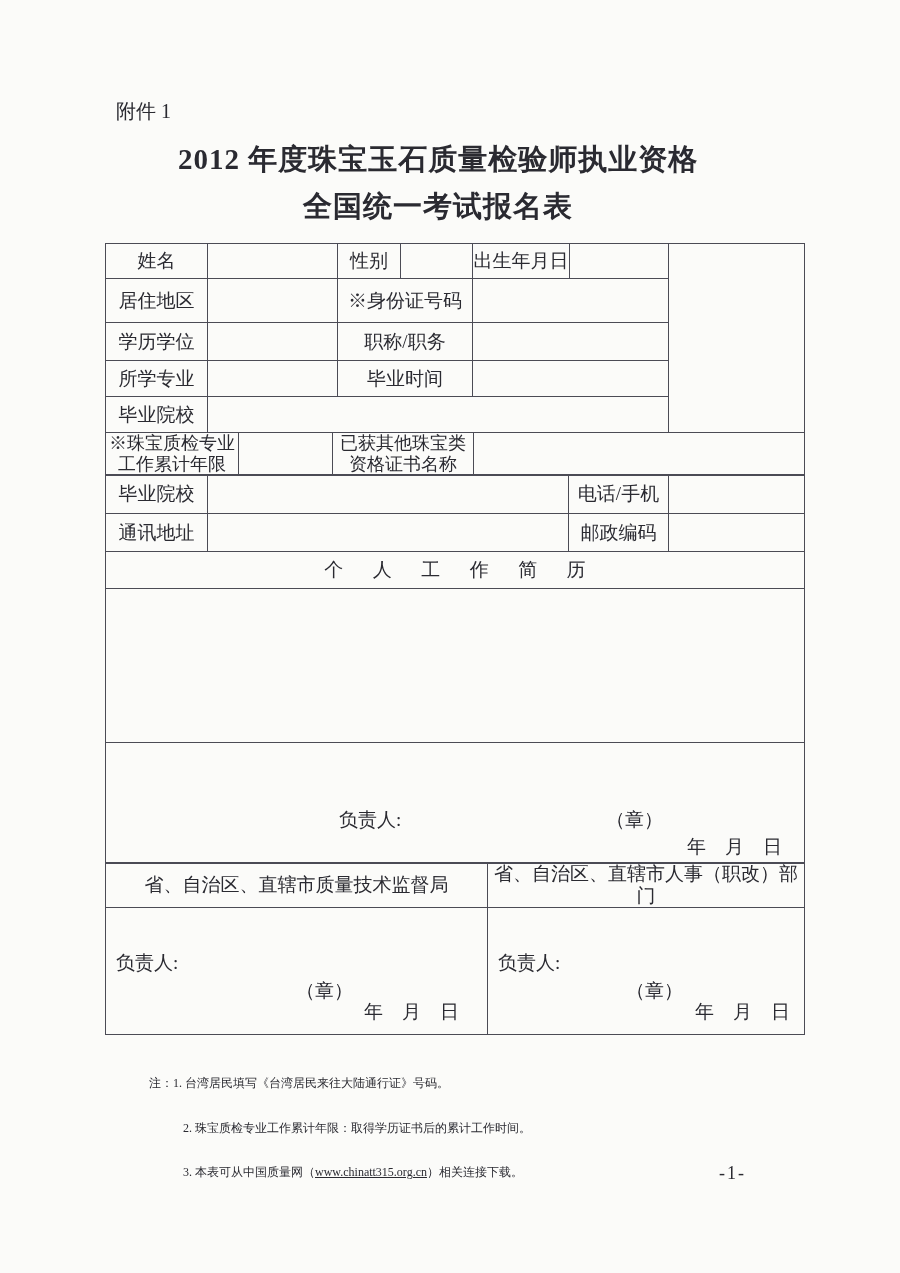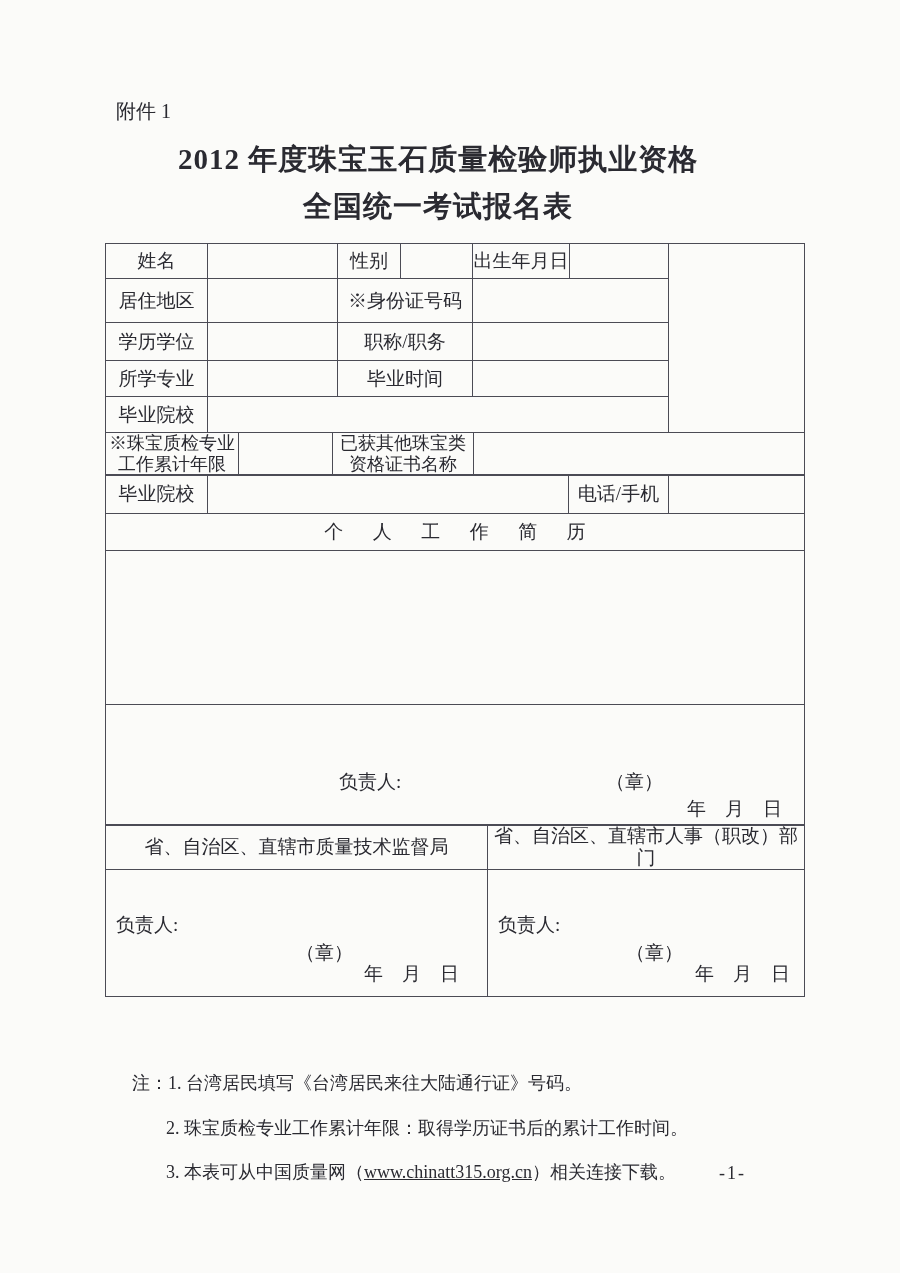--- a/index.html
+++ b/index.html
@@ -33,21 +33,21 @@
   }
   .two-line div{line-height:21px;font-size:18px;}
   .sec-hdr{letter-spacing:1.55em;text-indent:1.55em;font-size:20px;}
   .sec-hdr2{letter-spacing:0.8em;text-indent:0.8em;font-size:20px;}
   .rel{position:relative;}
   .sign-item{position:absolute;font-size:19px;white-space:pre;}
   .bottom-hdr{font-size:19px;}
   .url-underline{text-decoration:underline;}
 
   
-  .notes{left:132px;top:1069px;font-size:18px;line-height:28.5px;white-space:nowrap;}
+  .notes{left:149px;top:1069px;font-size:12px;line-height:28.5px;white-space:nowrap;}
   .note-indent{padding-left:34px;margin-top:16px;}
 
   .pagenum{left:719px;top:1163px;font-size:18px;letter-spacing:2px;}
 </style>
 </head>
 <body>
 
 <div class="abs attachment">附件 1</div>
 
 <div class="abs title-wrap">
@@ -132,20 +132,26 @@
         <col style="width:100px">
         <col style="width:136px">
     </colgroup>
     <tbody>
         <tr style="height:39px">
       <td>毕业院校</td>
       <td></td>
       <td>电话/手机</td>
       <td></td>
     </tr>
+    <tr style="height:38px">
+      <td>通讯地址</td>
+      <td></td>
+      <td>邮政编码</td>
+      <td></td>
+    </tr>
   </tbody>
     </table>
 
   <table class="tbl">
     <colgroup>
         <col style="width:699px">
       </colgroup>
     <tbody>
         <tr style="height:37px">
       <td class="sec-hdr">个人工作简历</td>

